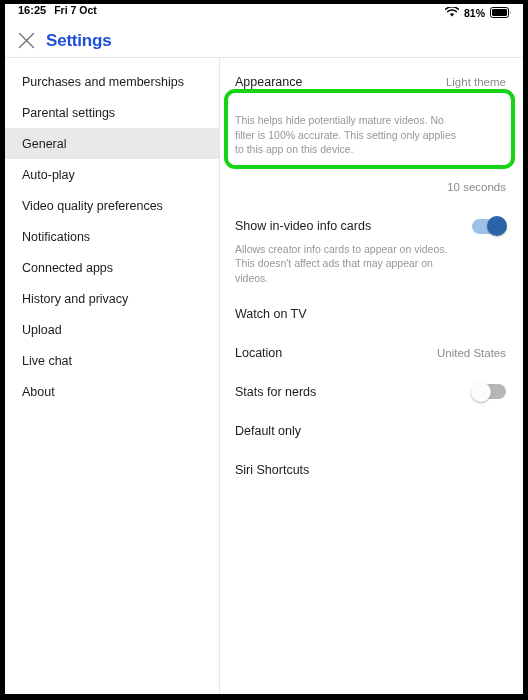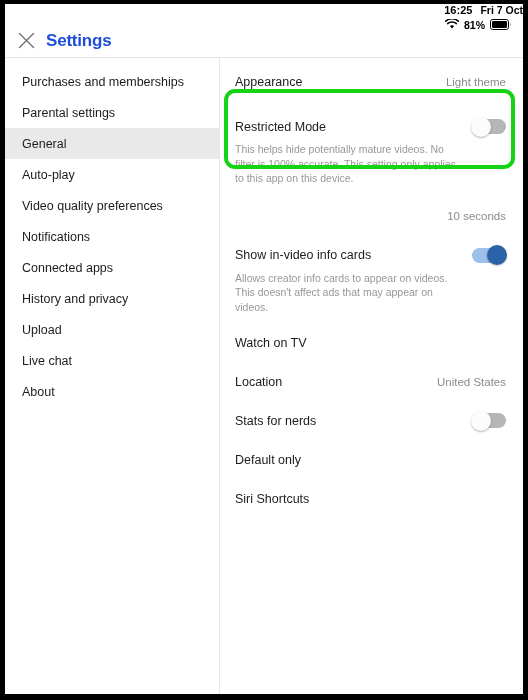--- a/index.html
+++ b/index.html
@@ -19,21 +19,21 @@
     position:relative;
     width:518px; height:690px;
     background:#ffffff;
     overflow:hidden;
   }
 
   
   #statusbar {
     position:absolute; left:0; top:0;
     width:518px; height:20px;
-    display:flex; align-items:flex-end;flex-direction:column;
+    display:flex; align-items:flex-start;
   }
   #sb-left {
     display:flex; align-items:baseline; gap:8px;
     margin-left:13px;
     font-size:11px; font-weight:bold; color:#000;
   }
   #sb-date { font-weight:bold; font-size:10.5px; }
   #sb-right {
     margin-left:auto; margin-right:11px;
     display:flex; align-items:center; gap:5px;
@@ -224,26 +224,20 @@
 
     <div id="content">
 
       <div class="row">
         <span class="row-label">Appearance</span>
         <span class="row-value">Light theme</span>
       </div>
 
       <div class="spacer-16"></div>
 
-      <div class="row">
-        <span class="row-label">Restricted Mode</span>
-        <span class="toggle off">
-          <span class="knob"></span>
-        </span>
-      </div>
       <div class="row-desc">This helps hide potentially mature videos. No filter is 100% accurate. This setting only applies to this app on this device.</div>
 
       <div class="spacer-16"></div>
 
       <div class="row">
         <span class="row-value">10 seconds</span>
       </div>
 
       <div class="spacer-10"></div>
 

